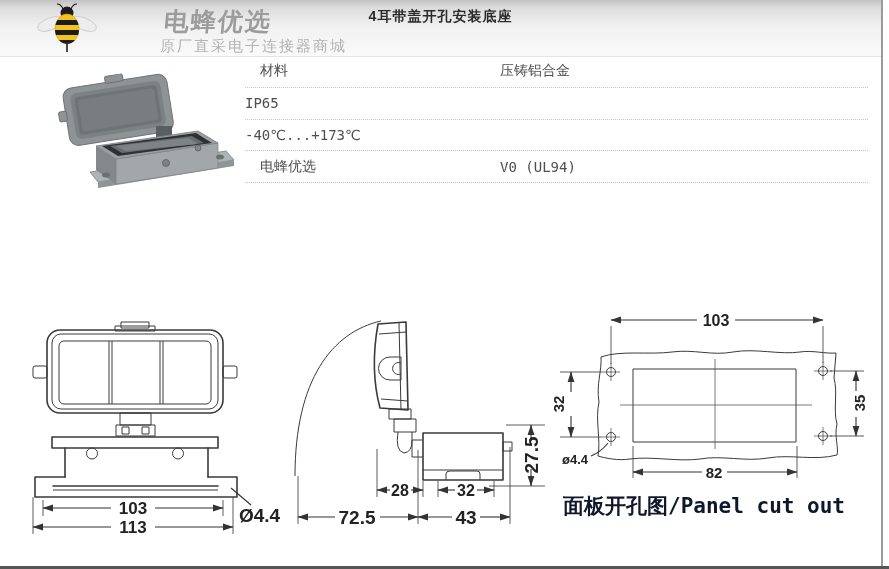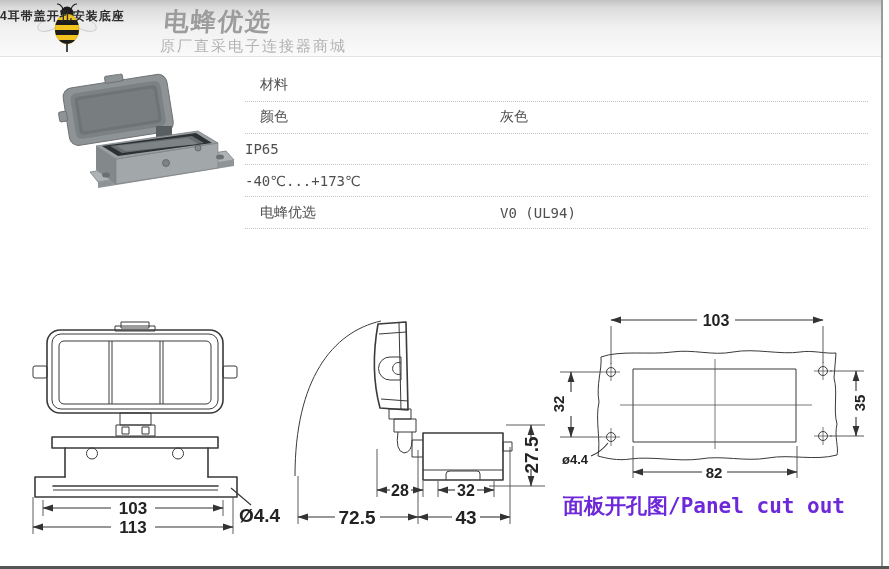--- a/index.html
+++ b/index.html
@@ -5,31 +5,31 @@
   html,body{margin:0;padding:0;background:#ffffff;}
   .page{position:relative;width:889px;height:569px;background:#ffffff;overflow:hidden;
         font-family:"Liberation Sans",sans-serif;}
   
   .hdr{position:absolute;left:0;top:0;width:881px;height:56px;
        background:linear-gradient(180deg,#c2c2c2 0%,#dcdcdc 14%,#f1f1f1 48%,#fafafa 100%);
        border-bottom:1px solid #e3e3e3;}
   .logo-text{position:absolute;left:164px;top:5px;font-size:25px;font-weight:bold;color:#9c9c9c;
              transform:skewX(-5deg);letter-spacing:2px;font-family:"DejaVu Sans",sans-serif;}
   .tagline{position:absolute;left:160px;top:37px;font-size:15px;color:#b3b3b3;letter-spacing:2px;}
-  .title{position:absolute;left:0;top:8px;width:881px;font-size:12px;
+  .title{position:absolute;left:0;top:8px;width:881px;text-align:center;font-size:14px;
          font-weight:bold;color:#2b2b2b;letter-spacing:1px;}
   
-  .specs{position:absolute;left:245px;top:70px;width:623px;}
+  .specs{position:absolute;left:245px;top:56px;width:623px;}
   .srow{display:flex;align-items:center;height:30.8px;border-bottom:1px dotted #c4c4c4;
         font-size:14px;color:#4f4f4f;}
   .srow .lbl{width:240px;padding-left:15px;}
   .srow .val{flex:1;font-family:"DejaVu Sans Mono","DejaVu Sans",monospace;}
   
   .drawings{position:absolute;left:0;top:0;width:889px;height:569px;}
-  .caption{position:absolute;left:563px;top:492px;font-size:21px;font-weight:bold;color:#6d28d9;
+  .caption{position:absolute;left:563px;top:492px;font-size:21px;font-weight:bold;color:#0f172a;
            font-family:"DejaVu Sans Mono","DejaVu Sans",monospace;white-space:nowrap;}
   .rborder{position:absolute;left:881px;top:0;width:2px;height:569px;background:#9a9a9a;}
   .bborder{position:absolute;left:0;bottom:0;width:889px;height:3px;background:#555555;}
   
   .obj{stroke:#3a3a3a;stroke-width:1.6;fill:none;stroke-linejoin:round;stroke-linecap:round;}
   .obj2{stroke:#3a3a3a;stroke-width:1;fill:none;stroke-linejoin:round;}
   .dim{stroke:#333333;stroke-width:1.1;fill:none;}
   .ext{stroke:#4a4a4a;stroke-width:0.9;fill:none;}
   .cl{stroke:#555555;stroke-width:0.8;fill:none;}
   .dtxt{font-family:"Liberation Sans",sans-serif;font-weight:bold;fill:#222222;}
@@ -85,24 +85,21 @@
       <ellipse cx="58" cy="119" rx="4" ry="2.5" fill="#6b7072"></ellipse>
       <ellipse cx="172" cy="101" rx="4" ry="2.5" fill="#6b7072"></ellipse>
       <circle cx="118" cy="107" r="3.5" fill="#7d8284" stroke="#5c6163" stroke-width="0.8"></circle>
       <circle cx="150" cy="92" r="3" fill="#84898b" stroke="#5c6163" stroke-width="0.8"></circle>
     </g>
   </svg>
 
   <div class="specs">
     <div class="srow">
       <span class="lbl">材料</span>
-    </div>
-    <div class="srow">
-      <span class="lbl">颜色</span>
-      <span class="val">灰色</span>
+      <span class="val">压铸铝合金</span>
     </div>
     <div class="srow">
       <span class="val">IP65</span>
     </div>
     <div class="srow">
       <span class="val">-40℃...+173℃</span>
     </div>
     <div class="srow">
       <span class="lbl">电蜂优选</span>
       <span class="val">V0 (UL94)</span>

